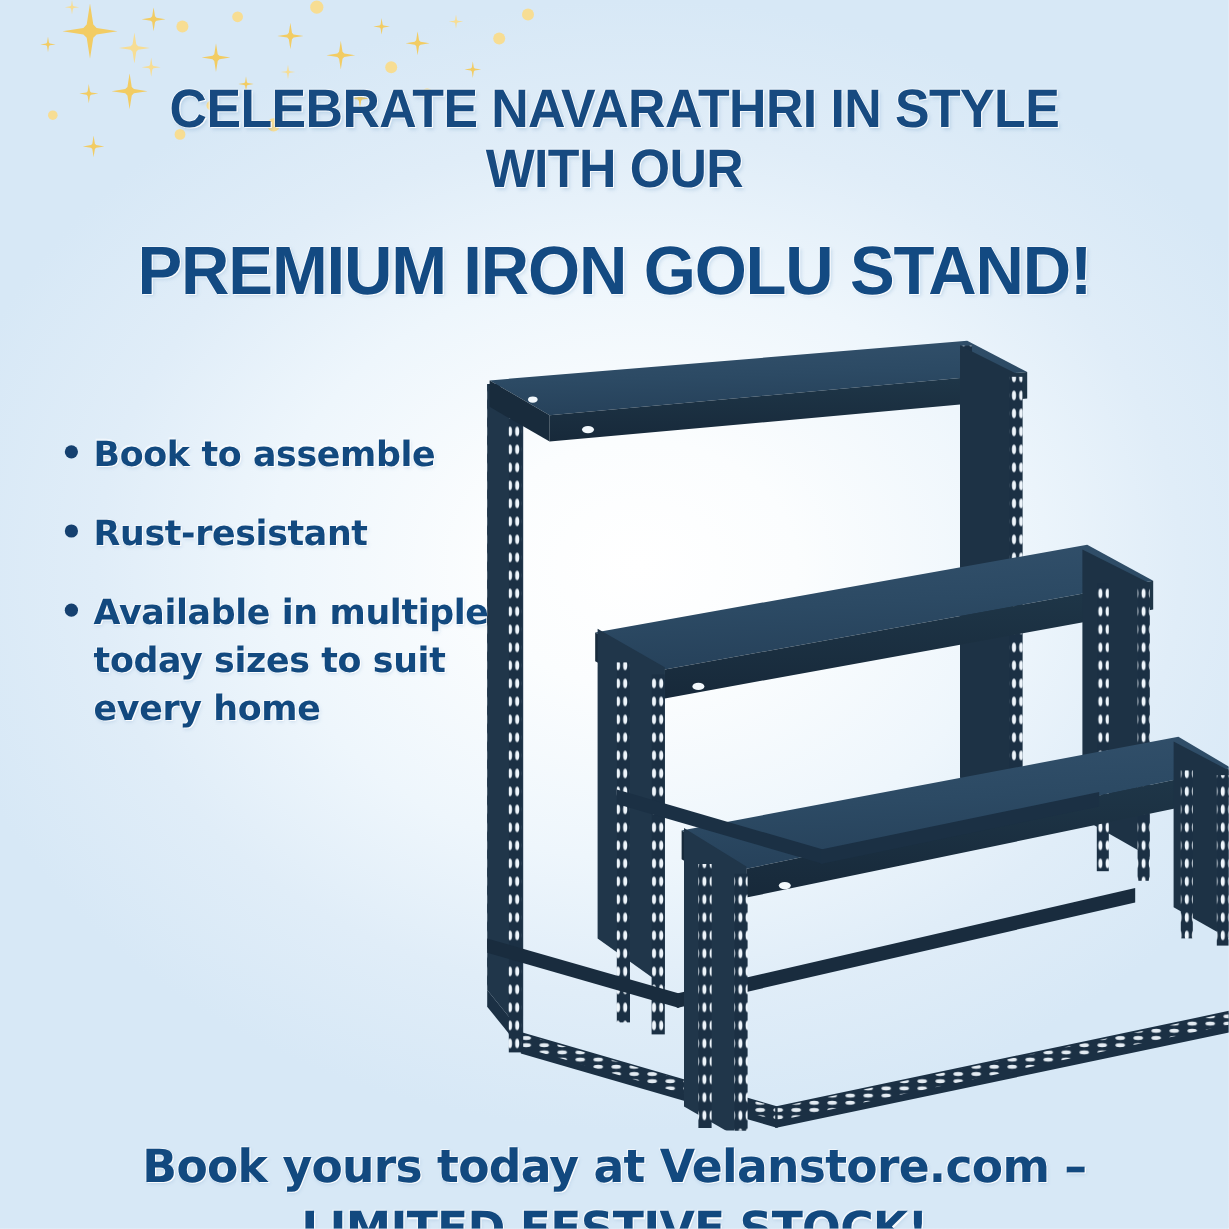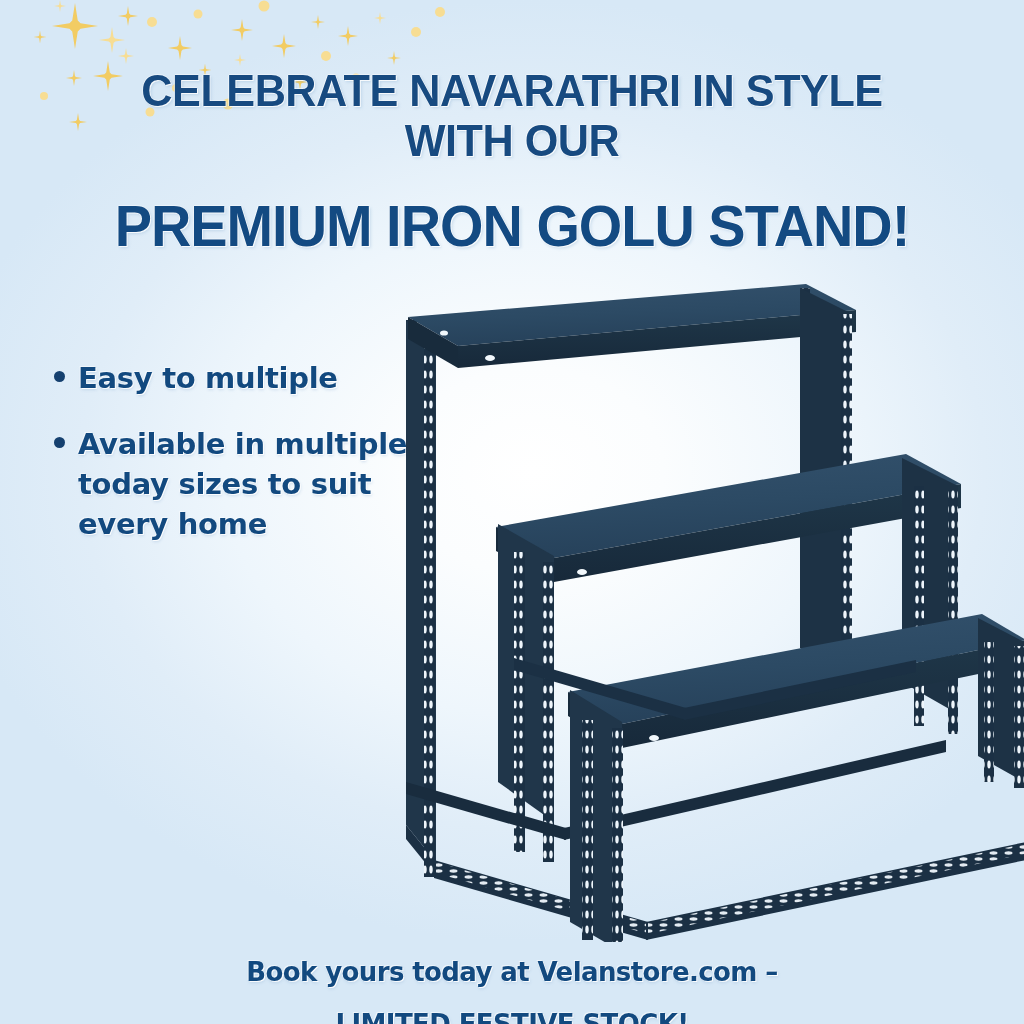--- a/index.html
+++ b/index.html
@@ -137,21 +137,21 @@
     position: absolute;
     left: 0;
     top: 946px;
     width: 1024px;
     text-align: center;
     color: #12497f;
   }
   .cta-line {
     font-family: "DejaVu Sans", sans-serif;
     font-weight: bold;
-    font-size: 26px;
+    font-size: 38px;
     line-height: 52px;
     letter-spacing: -0.6px;
     text-shadow:
        1px 1px 0 rgba(255,255,255,0.9),
       -1px -1px 0 rgba(255,255,255,0.6),
        1px 2px 3px rgba(130,165,205,0.30);
   }
 </style>
 </head>
 <body>
@@ -193,21 +193,25 @@
 
   <div id="headline">
     <div class="hl-line" id="hl1">CELEBRATE NAVARATHRI IN STYLE</div>
     <div class="hl-line" id="hl2">WITH OUR</div>
     <div class="hl-line" id="hl3">PREMIUM IRON GOLU STAND!</div>
   </div>
 
   <div id="features">
     <div class="feat">
       <span class="feat-bullet"></span>
-      <span class="feat-text">Easy to multiple</span>
+      <span class="feat-text">Book to assemble</span>
+    </div>
+    <div class="feat">
+      <span class="feat-bullet"></span>
+      <span class="feat-text">Rust-resistant</span>
     </div>
     <div class="feat">
       <span class="feat-bullet"></span>
       <span class="feat-text">Available in multiple today sizes to suit every home</span>
     </div>
   </div>
 
   <div id="product">
     <svg viewBox="0 0 640 680" xmlns="http://www.w3.org/2000/svg">
       <defs>

